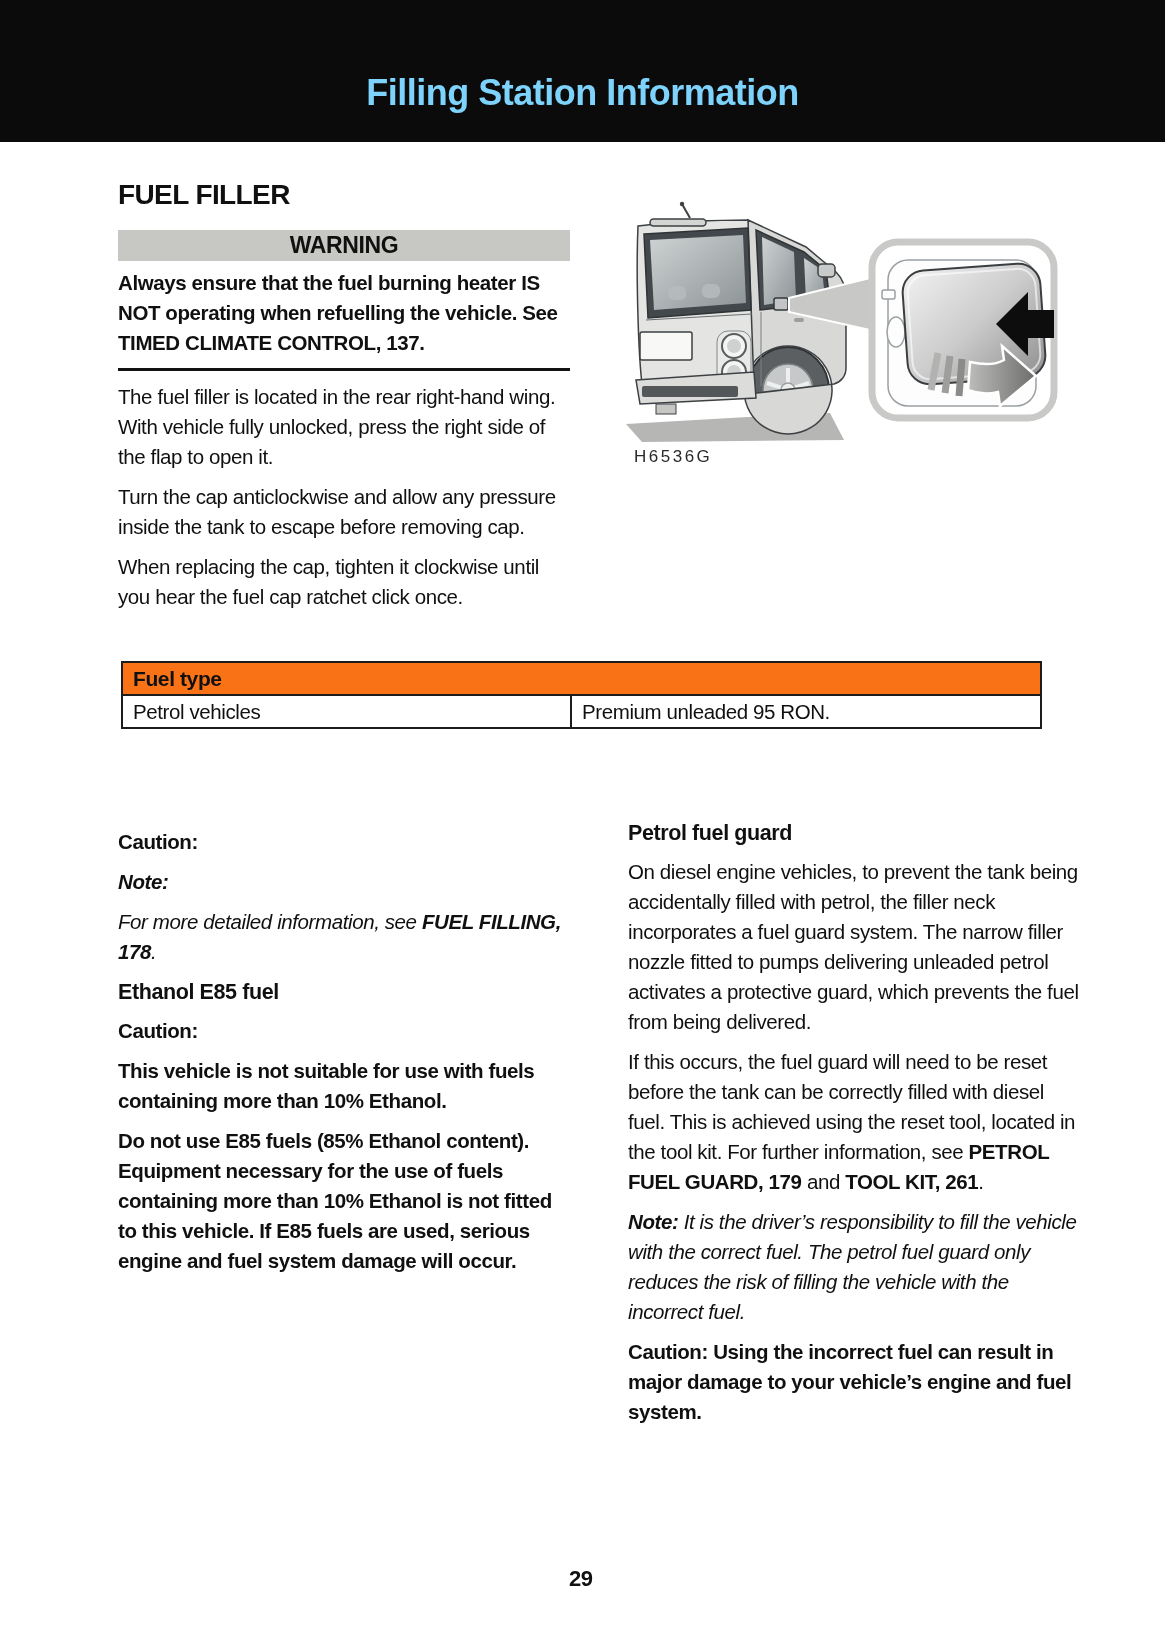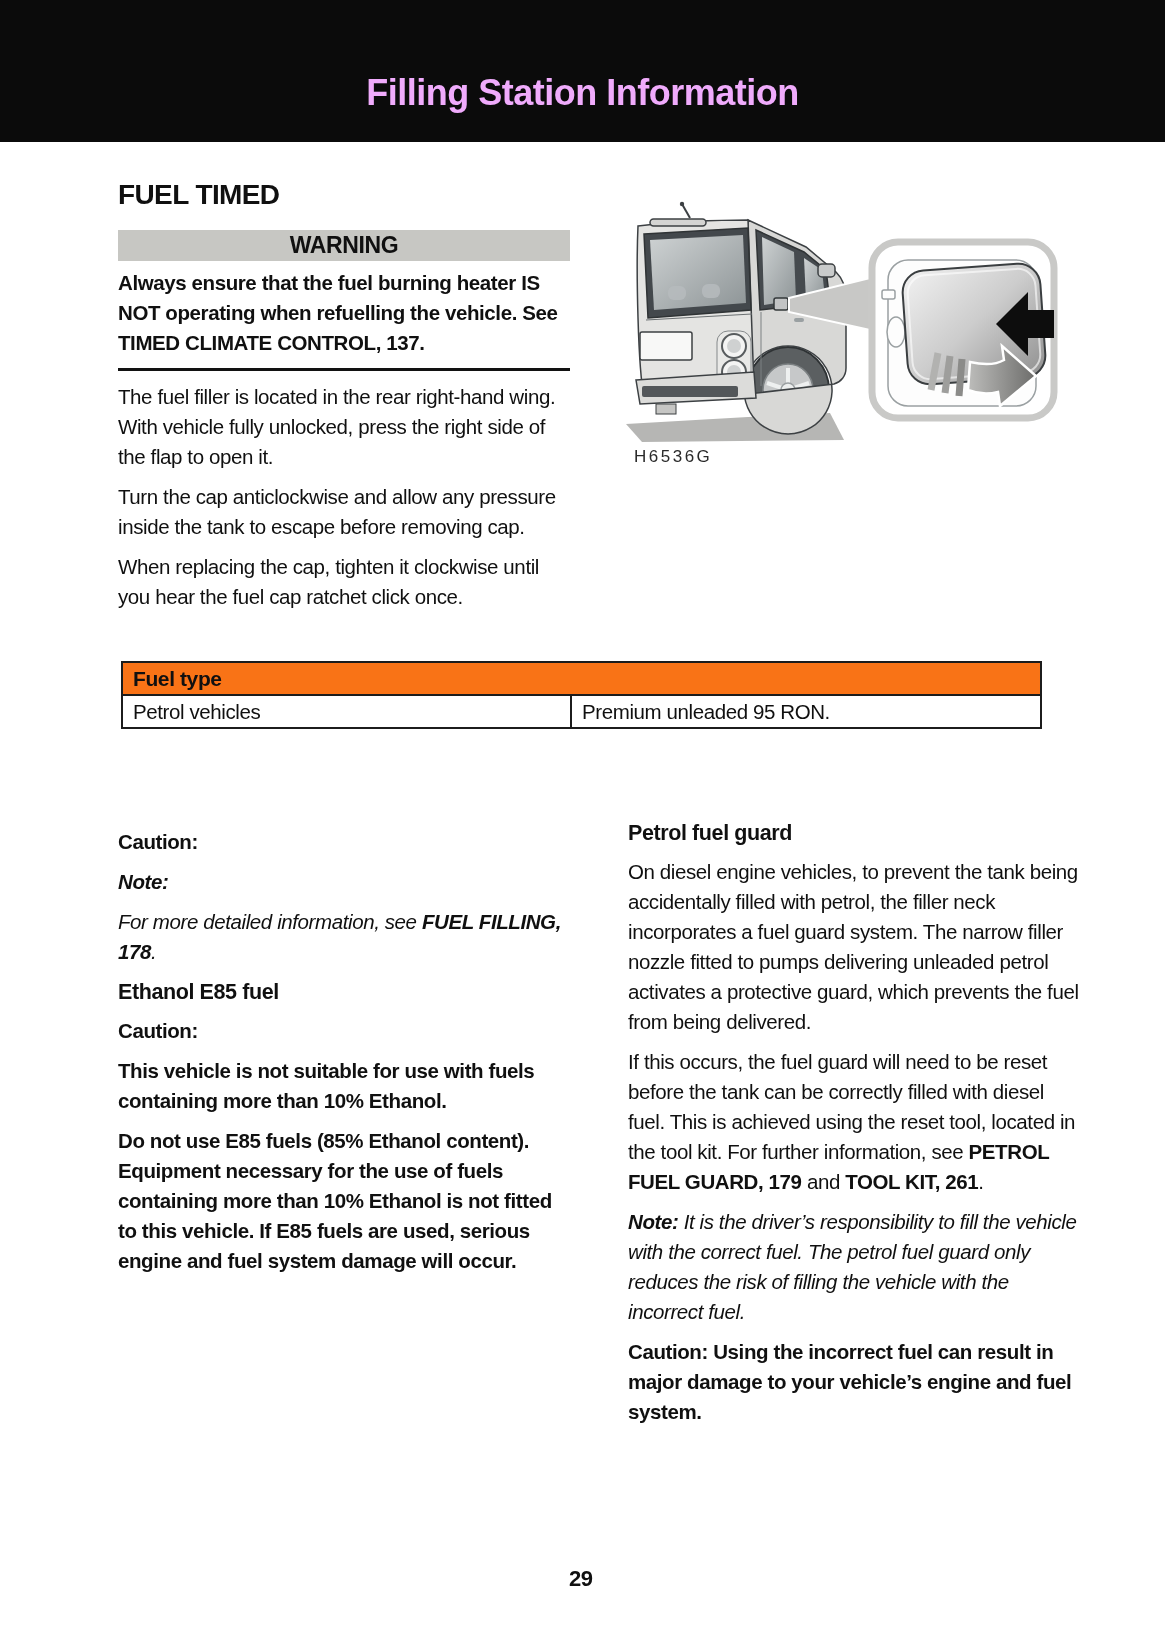--- a/index.html
+++ b/index.html
@@ -5,21 +5,21 @@
   html,body { margin:0; padding:0; background:#ffffff; }
   .page {
     position:relative; width:1165px; height:1644px; background:#ffffff;
     font-family:"Liberation Sans", sans-serif; color:#101010; overflow:hidden;
     letter-spacing:-0.4px;
   }
   
   .masthead { position:absolute; top:0; left:0; width:1165px; height:142px; background:#0b0b0b; }
   .masthead-title {
     position:absolute; top:72px; left:0; width:100%; margin:0;
-    text-align:center; color:#f0abfc; font-size:36px; font-weight:bold; letter-spacing:-0.5px;
+    text-align:center; color:#7dd3fc; font-size:36px; font-weight:bold; letter-spacing:-0.5px;
   }
   
   .flow-left { position:absolute; left:118px; top:179px; width:452px; }
   .section-heading { margin:0 0 19px 0; font-size:28px; font-weight:bold; letter-spacing:-0.6px; }
   .warn-bar {
     background:#c7c7c3; height:31px; line-height:31px; text-align:center;
     font-weight:bold; font-size:23px; margin-bottom:6px;
   }
   p.body { font-size:20.5px; line-height:30px; margin:0 0 10px 0; }
   p.bold { font-weight:bold;margin-top:7px; }
@@ -47,21 +47,21 @@
 </head>
 <body>
 
 <div class="page">
 
   <div class="masthead">
     <h1 class="masthead-title">Filling Station Information</h1>
   </div>
 
   <div class="flow-left">
-    <h2 class="section-heading">FUEL TIMED</h2>
+    <h2 class="section-heading">FUEL FILLER</h2>
     <div class="warn-bar">WARNING</div>
     <p class="body bold">Always ensure that the fuel burning heater IS NOT operating when refuelling the vehicle. See TIMED CLIMATE CONTROL, 137.</p>
     <hr class="rule">
     <p class="body">The fuel filler is located in the rear right-hand wing. With vehicle fully unlocked, press the right side of the flap to open it.</p>
     <p class="body">Turn the cap anticlockwise and allow any pressure inside the tank to escape before removing cap.</p>
     <p class="body">When replacing the cap, tighten it clockwise until you hear the fuel cap ratchet click once.</p>
   </div>
 
   <svg class="figure" viewBox="0 0 470 280" aria-hidden="true">
     <defs>

